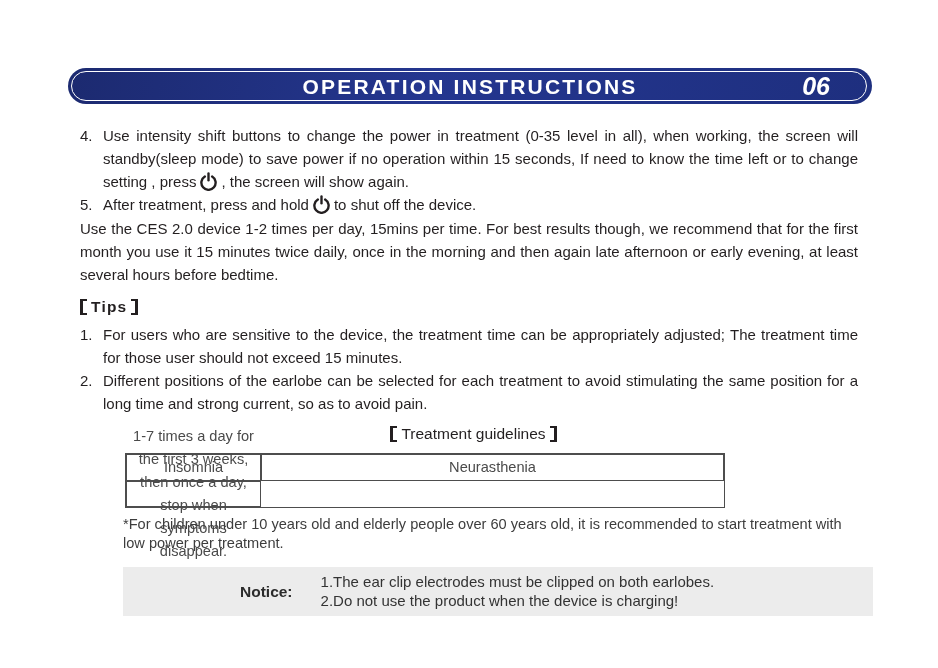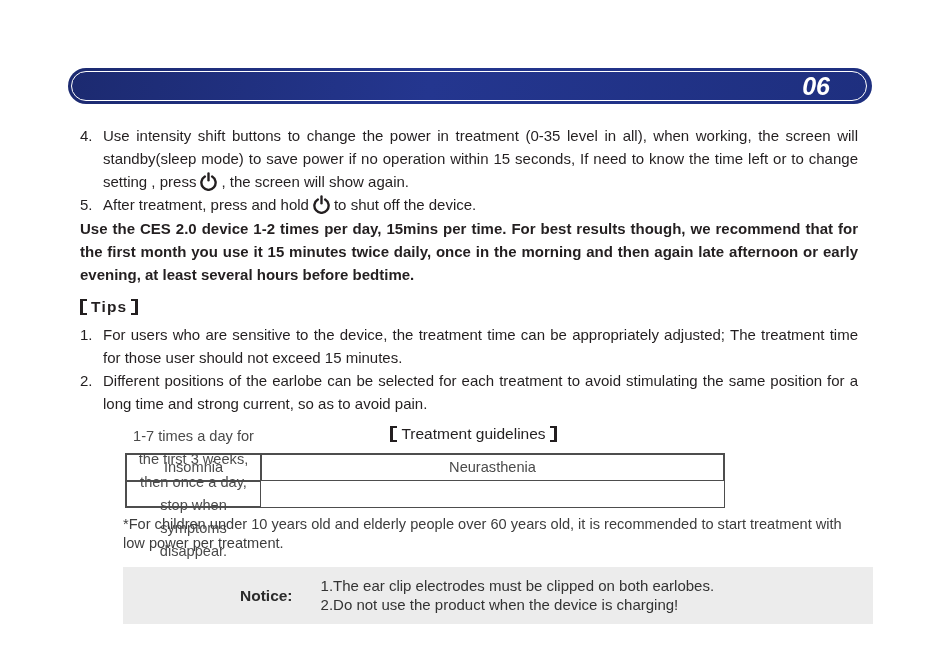--- a/index.html
+++ b/index.html
@@ -47,21 +47,21 @@
 
   .section-heading { font-size:15.5px; margin-top:5px; }
   .section-heading.bold { font-weight:700; letter-spacing:1.2px; }
   .indent { margin-left:9px; }
 
   
   .brk { display:inline-block; width:7px; height:16px; vertical-align:-2.5px; }
   .brk-l { border-left:3.5px solid #231f20; border-top:2.5px solid #231f20; border-bottom:2.5px solid #231f20; margin-right:4px; }
   .brk-r { border-right:3.5px solid #231f20; border-top:2.5px solid #231f20; border-bottom:2.5px solid #231f20; margin-left:4px; }
 
-  .para { text-align:justify; margin-top:1px;font-weight:bold; }
+  .para { text-align:justify; margin-top:1px; }
 
   .tips-list { margin-top:5px; }
 
   
   .gtable {
     margin:8px 0 0 45px;
     width:600px;
     display:grid;
     grid-template-columns:135px 1fr;
     border:1px solid #4d4d4d;
@@ -79,34 +79,35 @@
     margin:7px 0 0 43px;
     width:742px;
     font-size:14.6px; line-height:18.5px;
     color:#3d3d3d;
     text-align:left;
   }
 
   
   .notice-box {
     margin:15px 0 0 43px;
-    width:750px; height:57px;
+    width:750px; height:49px;
     background:#ececec;
     display:flex; align-items:center;
     padding-left:117px;
   }
   .notice-label { font-weight:700; font-size:15.5px; color:#2b2b2b; white-space:nowrap; }
   .notice-lines { margin-left:28px; font-size:15px; line-height:18.5px; color:#333333; }
 </style>
 </head>
 <body>
 
 <div class="page">
 
   <div class="header-bar">
+    <div class="header-title">OPERATION INSTRUCTIONS</div>
     <div class="page-num">06</div>
   </div>
 
   <div class="body">
 
     <div class="num-item">
       <div class="num">4.</div>
       <div class="txt">
         <span>Use intensity shift buttons to change the power in treatment (0-35 level in all), when working, the screen will standby(sleep mode) to save power if no operation within 15 seconds, If need to know the time left or to change setting , press</span><svg class="power-icon-svg" width="19" height="19" viewBox="0 0 24 24">
             <path d="M7.4 5.8a9 9 0 1 0 9.2 0" fill="none" stroke="#231f20" stroke-width="3" stroke-linecap="round"></path>

